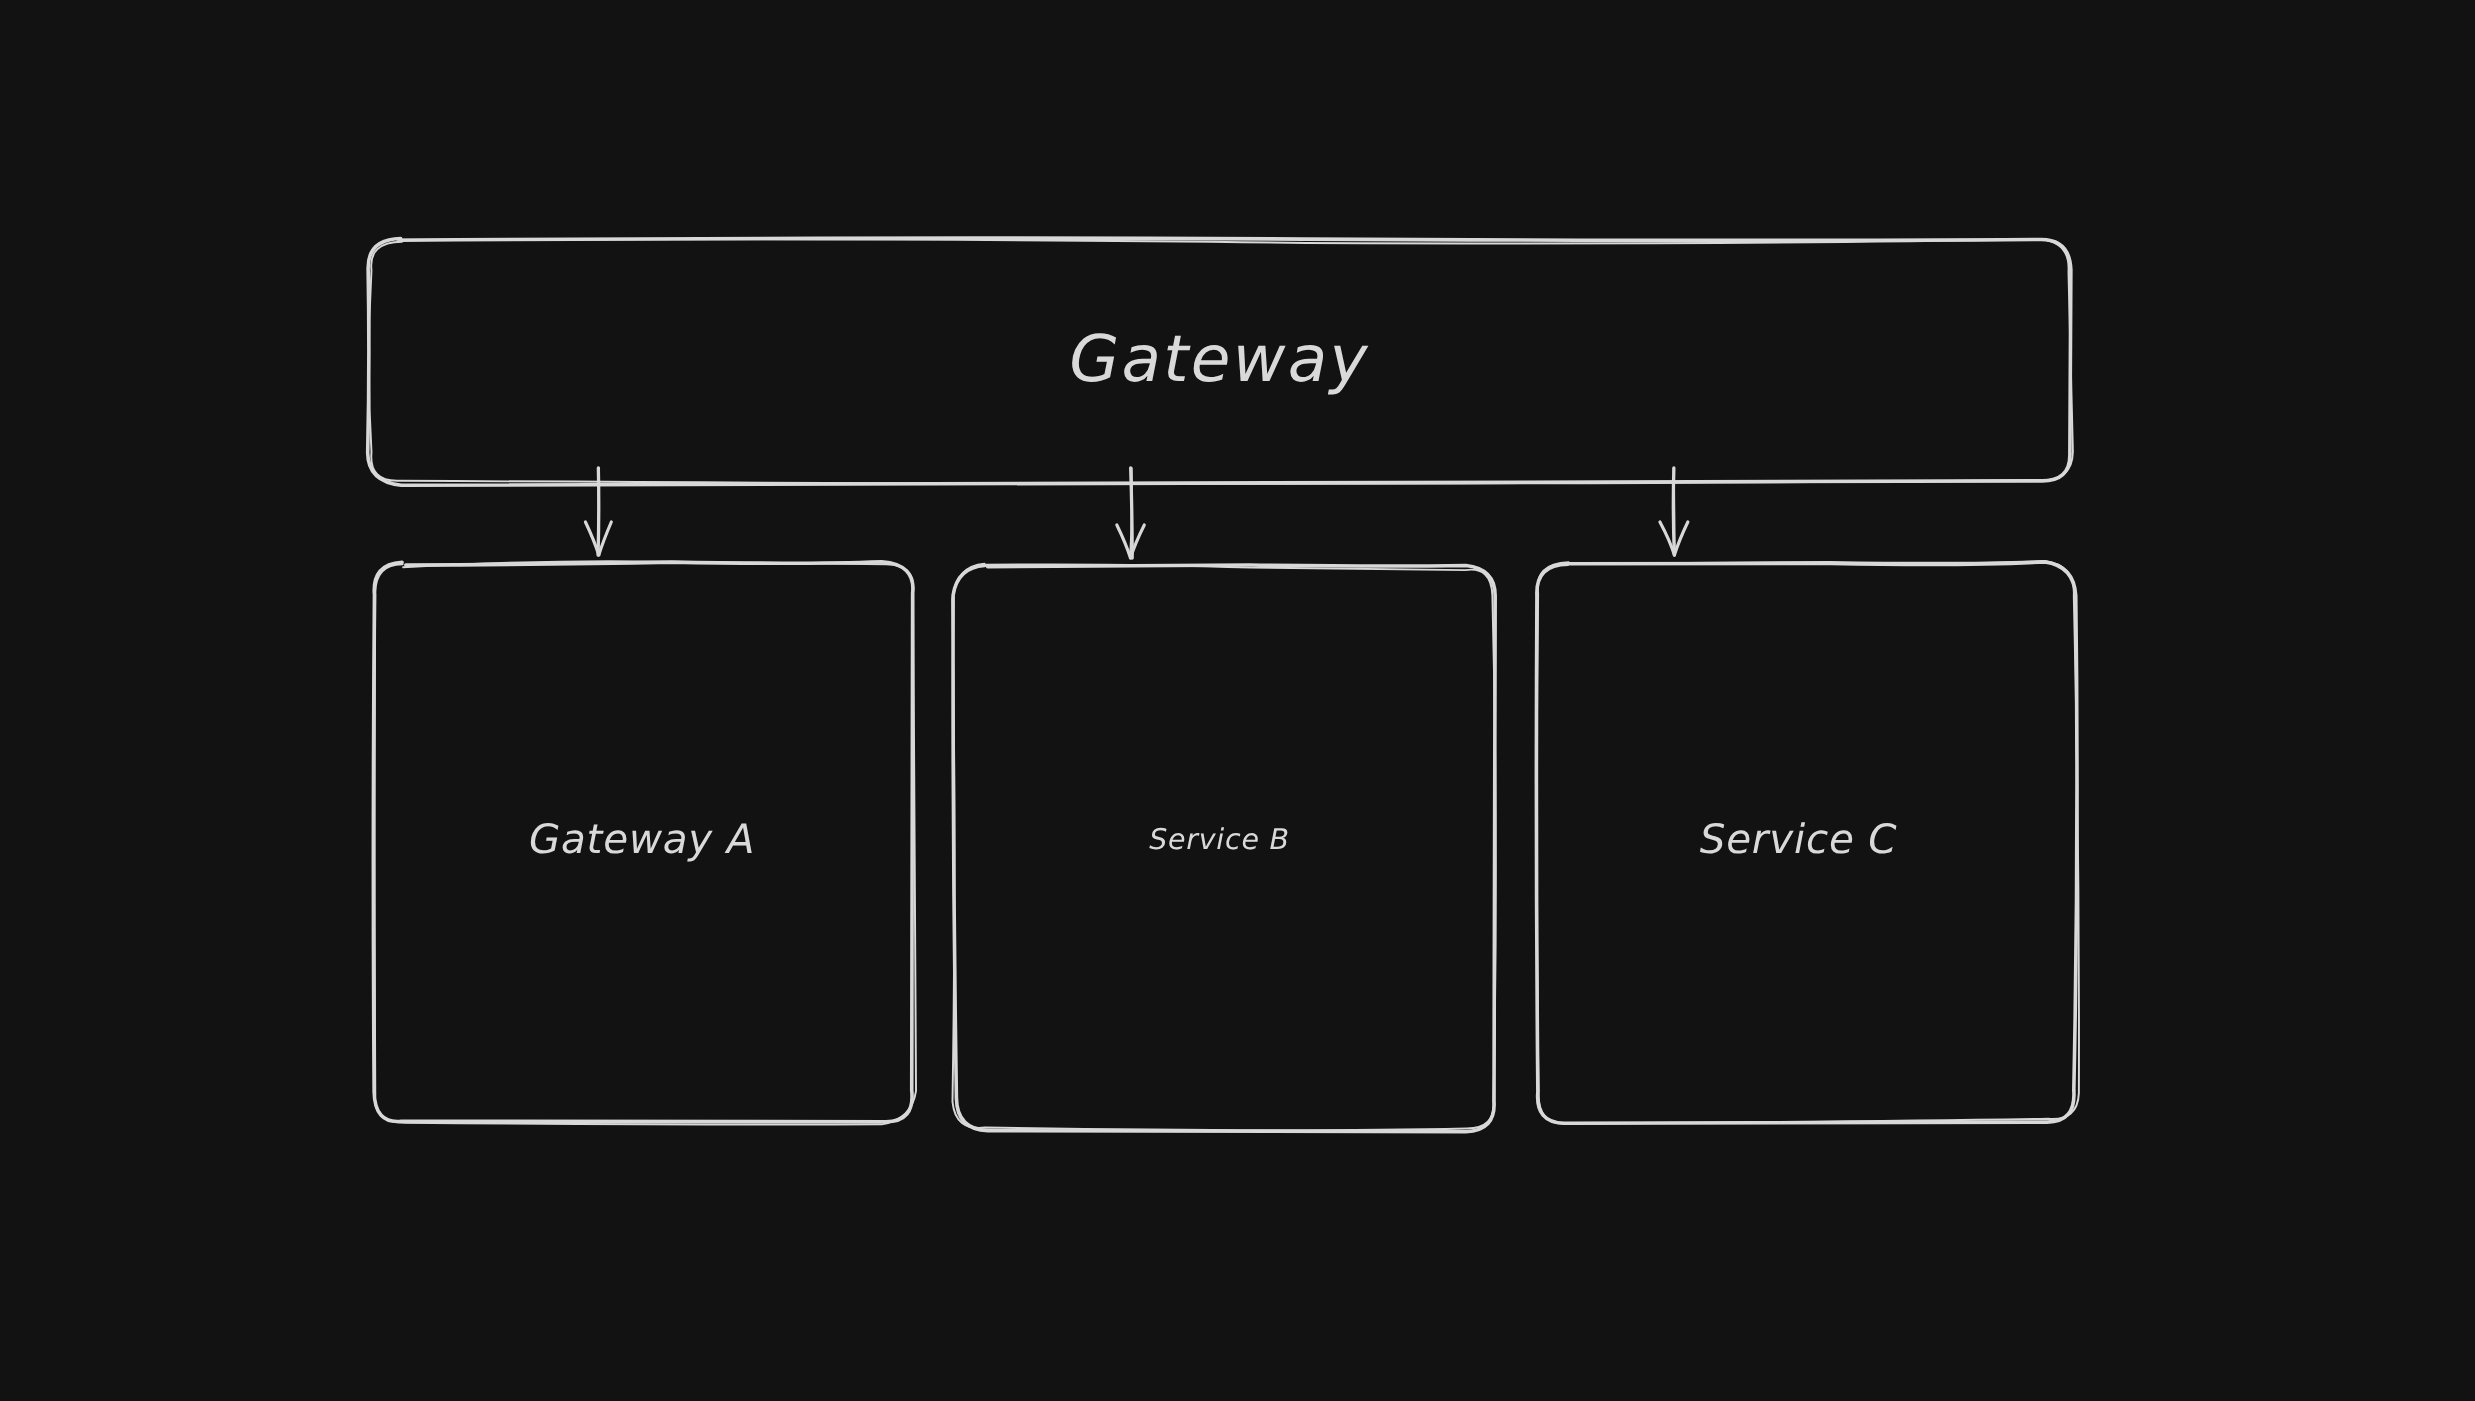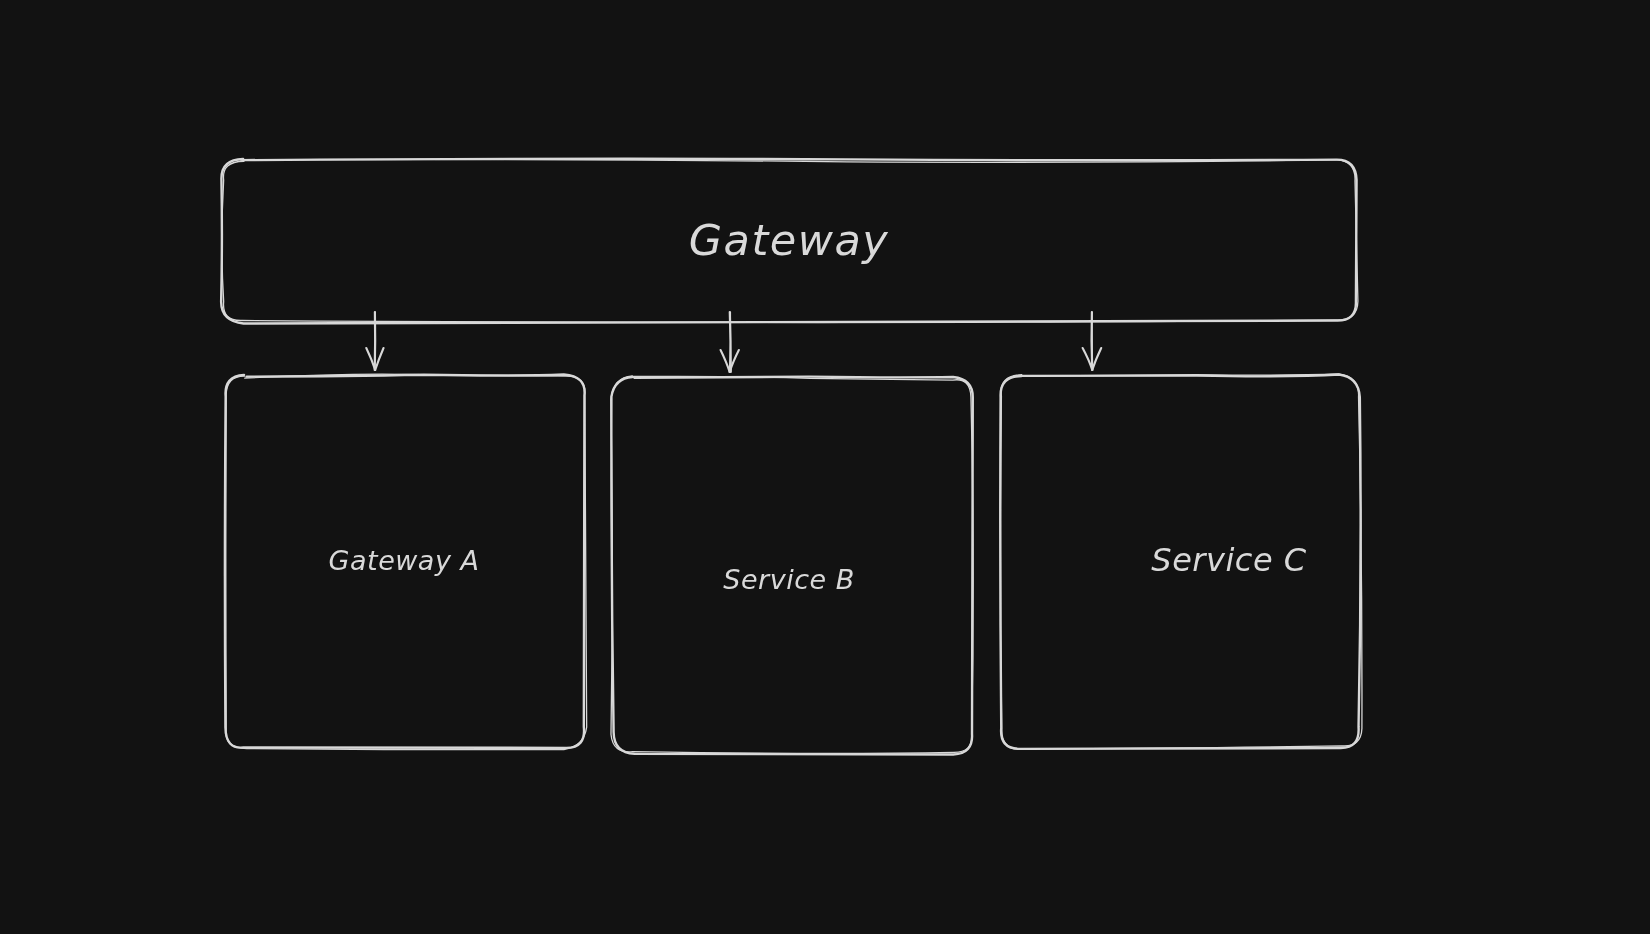--- a/index.html
+++ b/index.html
@@ -12,20 +12,21 @@
     width: 1650px;
     height: 934px;
     overflow: hidden;
     font-family: "DejaVu Sans", sans-serif;
   }
   #canvas {
     position: relative;
     width: 1604px;
     height: 934px;
     background: #121212;
+    margin-left: 24px;
   }
   #sketch {
     position: absolute;
     inset: 0;
     width: 1650px;
     height: 934px;
     display: block;
   }
   .node-label {
     position: absolute;
@@ -78,21 +79,21 @@
       <path d="M 1082.63,348.00 Q 1089.12,360.10 1092.27,370.00" fill="none" stroke="#d8d8d8" stroke-width="2.1" stroke-linecap="round" stroke-linejoin="round"></path>
       <path d="M 1101.22,348.00 Q 1095.42,360.10 1092.27,370.00" fill="none" stroke="#d8d8d8" stroke-width="2.1" stroke-linecap="round" stroke-linejoin="round"></path>
     </svg>
 
   <div id="labels">
       <div class="hit" style="left: 789px; top: 241px; width: 1134px; height: 162px;"></div>
       <div class="node-label title" style="left: 789px; top: 240px; font-size: 43px;">Gateway</div>
       <div class="hit" style="left: 405px; top: 562px; width: 360px; height: 372px;"></div>
       <div class="node-label service" style="left: 404px; top: 560px; font-size: 27px;">Gateway A</div>
       <div class="hit" style="left: 792.5px; top: 565.5px; width: 359px; height: 375px;"></div>
-      <div class="node-label service" style="left: 789px; top: 579px; font-size: 27px;">Service B</div>
+      <div class="node-label service" style="left: 789px; top: 560px; font-size: 19px;">Service B</div>
       <div class="hit" style="left: 1180px; top: 562px; width: 360px; height: 372px;"></div>
-      <div class="node-label service" style="left: 1229px; top: 560px; font-size: 32px;">Service C</div>
+      <div class="node-label service" style="left: 1175px; top: 560px; font-size: 27px;">Service C</div>
       <div class="hit" style="left: 375px; top: 341px; width: 26px; height: 58px;"></div>
       <div class="hit" style="left: 730px; top: 342px; width: 26px; height: 60px;"></div>
       <div class="hit" style="left: 1092px; top: 341px; width: 26px; height: 58px;"></div>
     </div>
 
 </div>
 
 </body></html>

